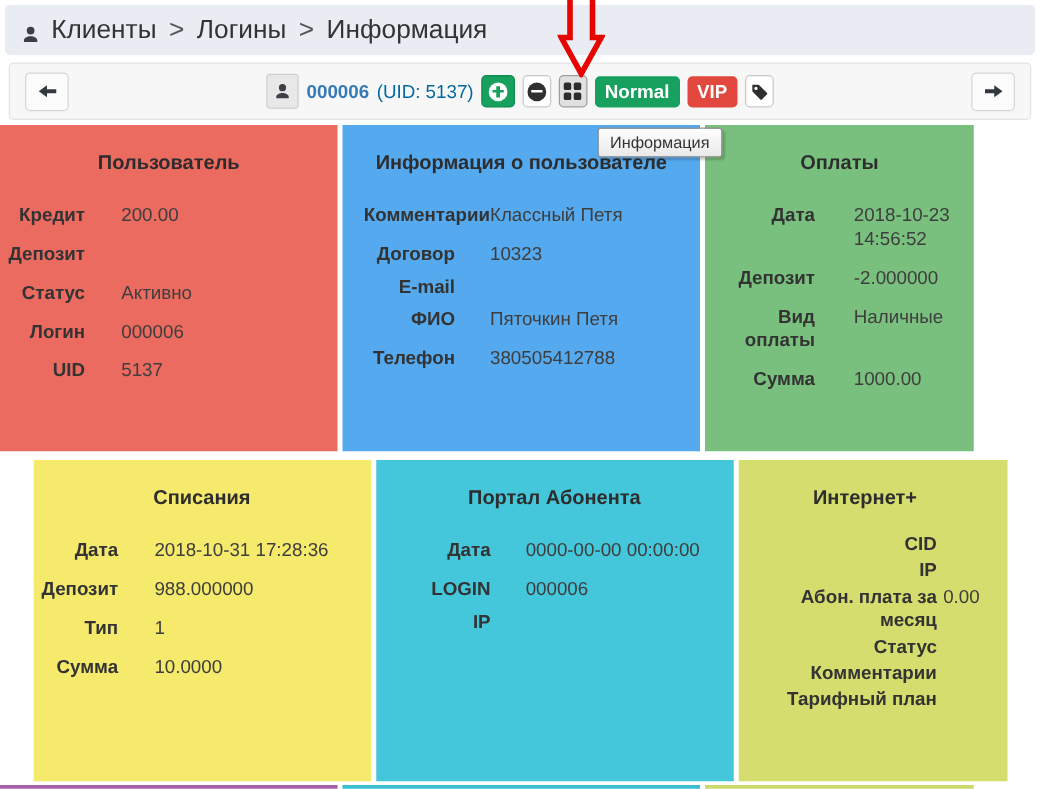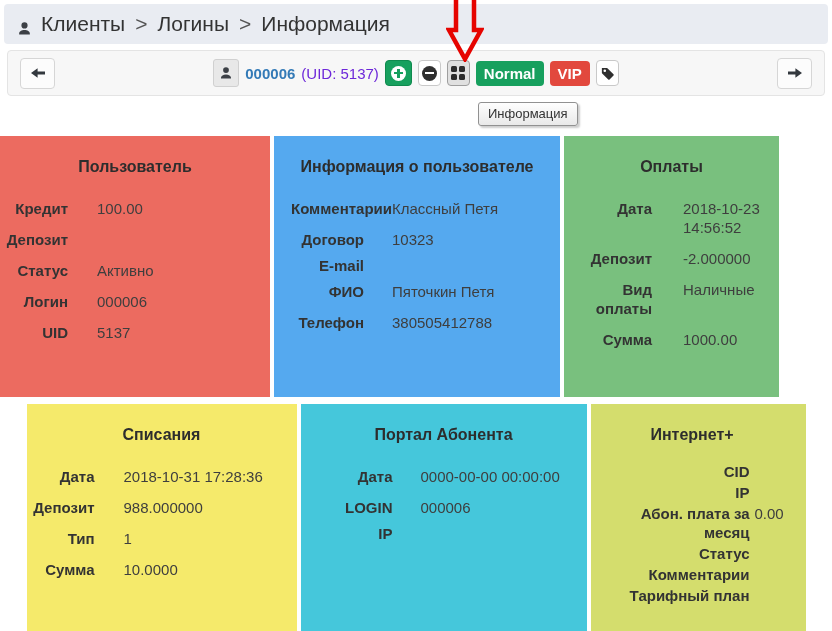--- a/index.html
+++ b/index.html
@@ -28,21 +28,21 @@
   .nav-btn{
     width:33px;height:29px;background:#fcfcfc;border:1px solid #d6d6d6;border-radius:4px;
     display:flex;align-items:center;justify-content:center;cursor:pointer;
   }
   .tb-center{flex:1;display:flex;justify-content:center;align-items:center;gap:6px;font-size:15px;}
   .user-chip{
     width:24px;height:26px;background:#e8e8e8;border:1px solid #d0d0d0;border-radius:3px;
     display:flex;align-items:center;justify-content:center;
   }
   .login-link{font-weight:700;text-decoration:none;}
-  .uid-text{color:#6d28d9;}
+  .uid-text{color:#0369a1;}
   .btn-sq{
     height:26px;min-width:23px;padding:0 2px;background:#fff;border:1px solid #c9c9c9;border-radius:4px;
     display:flex;align-items:center;justify-content:center;box-sizing:border-box;cursor:pointer;
   }
   .btn-plus{width:27px;border-color:#0f8a4e;}
   .btn-grid{background:#e0e0e0;border-color:#9e9e9e;}
   .circle-plus{width:15px;height:15px;border-radius:50%;background:#fff;position:relative;}
   .circle-plus::before,.circle-plus::after{content:"";position:absolute;background:#17a05e;}
   .circle-plus::before{left:3px;right:3px;top:6.5px;height:2.4px;}
   .circle-plus::after{top:3px;bottom:3px;left:6.5px;width:2.4px;}
@@ -58,21 +58,21 @@
     position:absolute;left:478px;top:102px;z-index:15;
     padding:2px 9px;font-size:13px;line-height:18px;color:#333;
     background:linear-gradient(#fefefe,#e9e9e9);
     border:1px solid #919191;border-radius:3px;
     box-shadow:2px 2px 2px rgba(0,0,0,.2);
     white-space:nowrap;
   }
   
   .panels{position:absolute;left:0;right:0;top:100px;}
   .prow{display:flex;gap:4px;}
-  .prow-1{margin-bottom:7px;margin-top:36px;}
+  .prow-1{margin-bottom:7px;}
   .prow-1 .panel{height:261px;}
   .prow-2{margin-bottom:3px;justify-content:center;}
   .prow-2 .panel{height:257px;}
   .prow-3 .sliver{height:30px;}
   .col-a{width:270px;flex:none;}
   .col-b{width:286px;flex:none;}
   .col-c{width:215px;flex:none;}
   .panel{box-sizing:border-box;overflow:hidden;color:#333;}
   .panel h2{
     margin:0 0 17px;padding-top:21px;text-align:center;
@@ -160,21 +160,21 @@
 </svg>
 
 <div class="tooltip">Информация</div>
 
 <div class="panels">
   <div class="prow prow-1">
     <section class="panel col-a p-user" style="background-color: rgb(236, 107, 96);">
       <h2>Пользователь</h2>
       <div class="frow">
           <div class="lbl">Кредит</div>
-          <div class="val">100.00</div>
+          <div class="val">200.00</div>
         </div>
       <div class="frow">
           <div class="lbl">Депозит</div>
         </div>
       <div class="frow">
           <div class="lbl">Статус</div>
           <div class="val">Активно</div>
         </div>
       <div class="frow">
           <div class="lbl">Логин</div>

